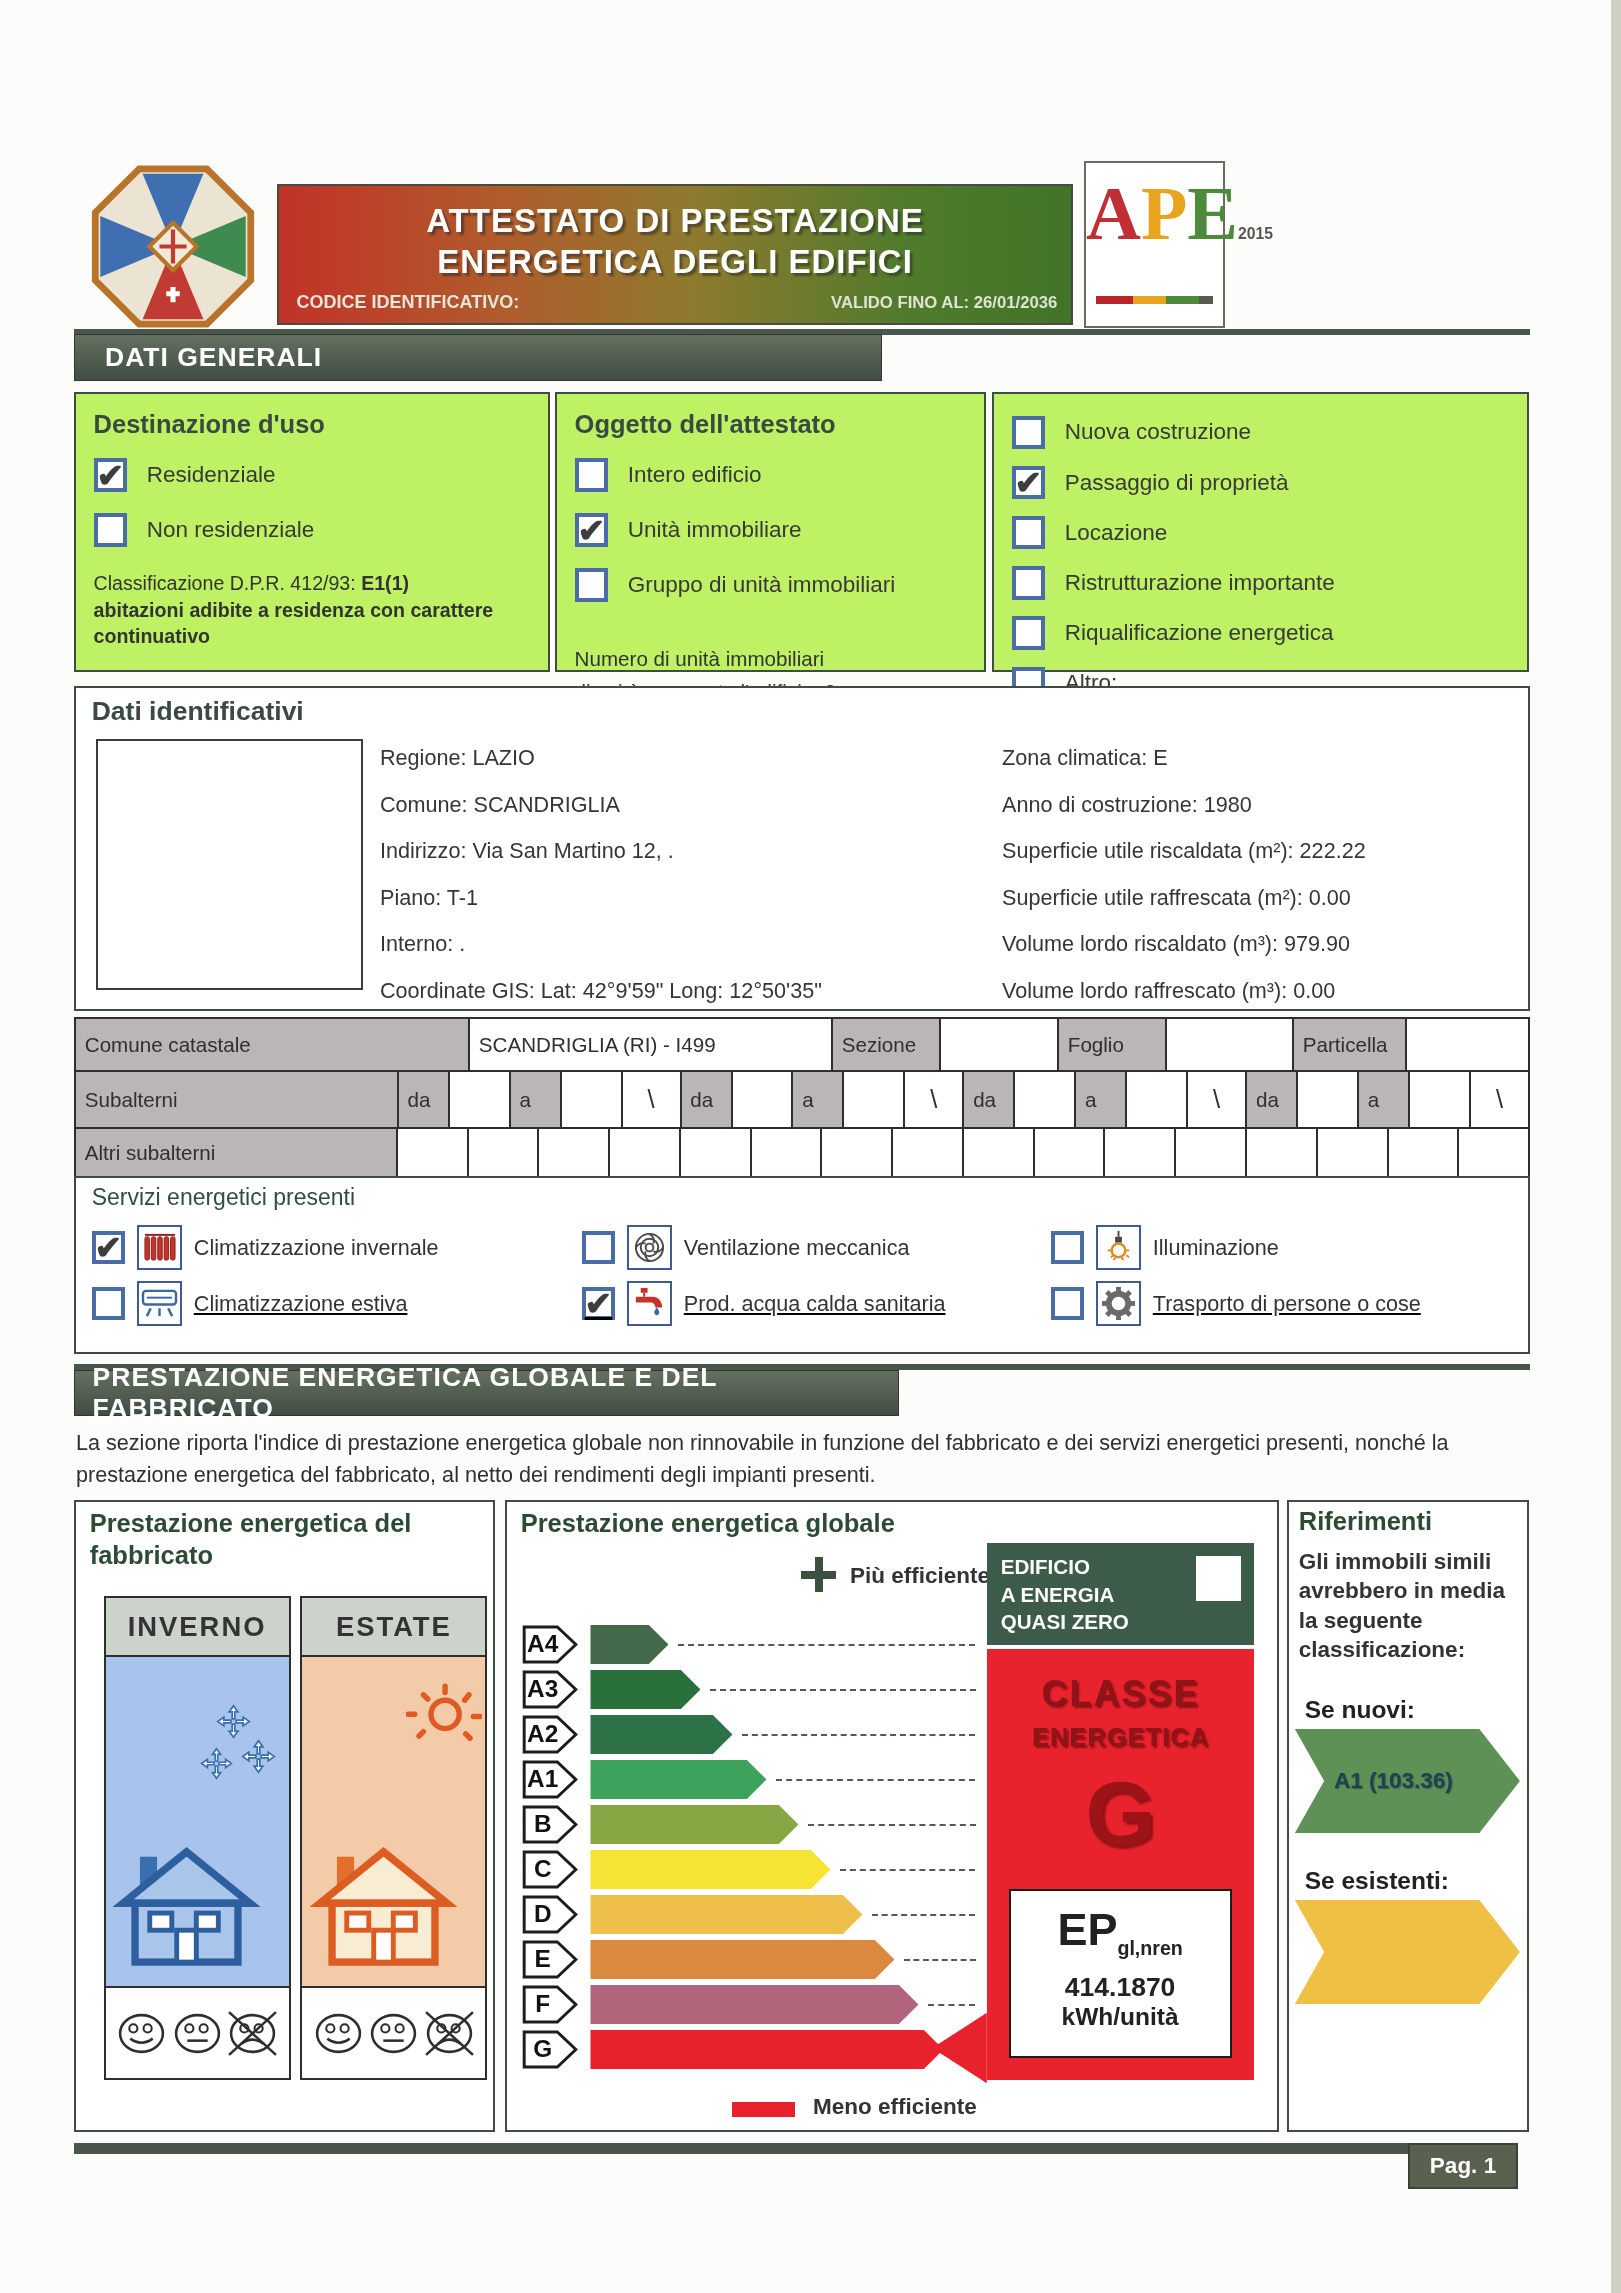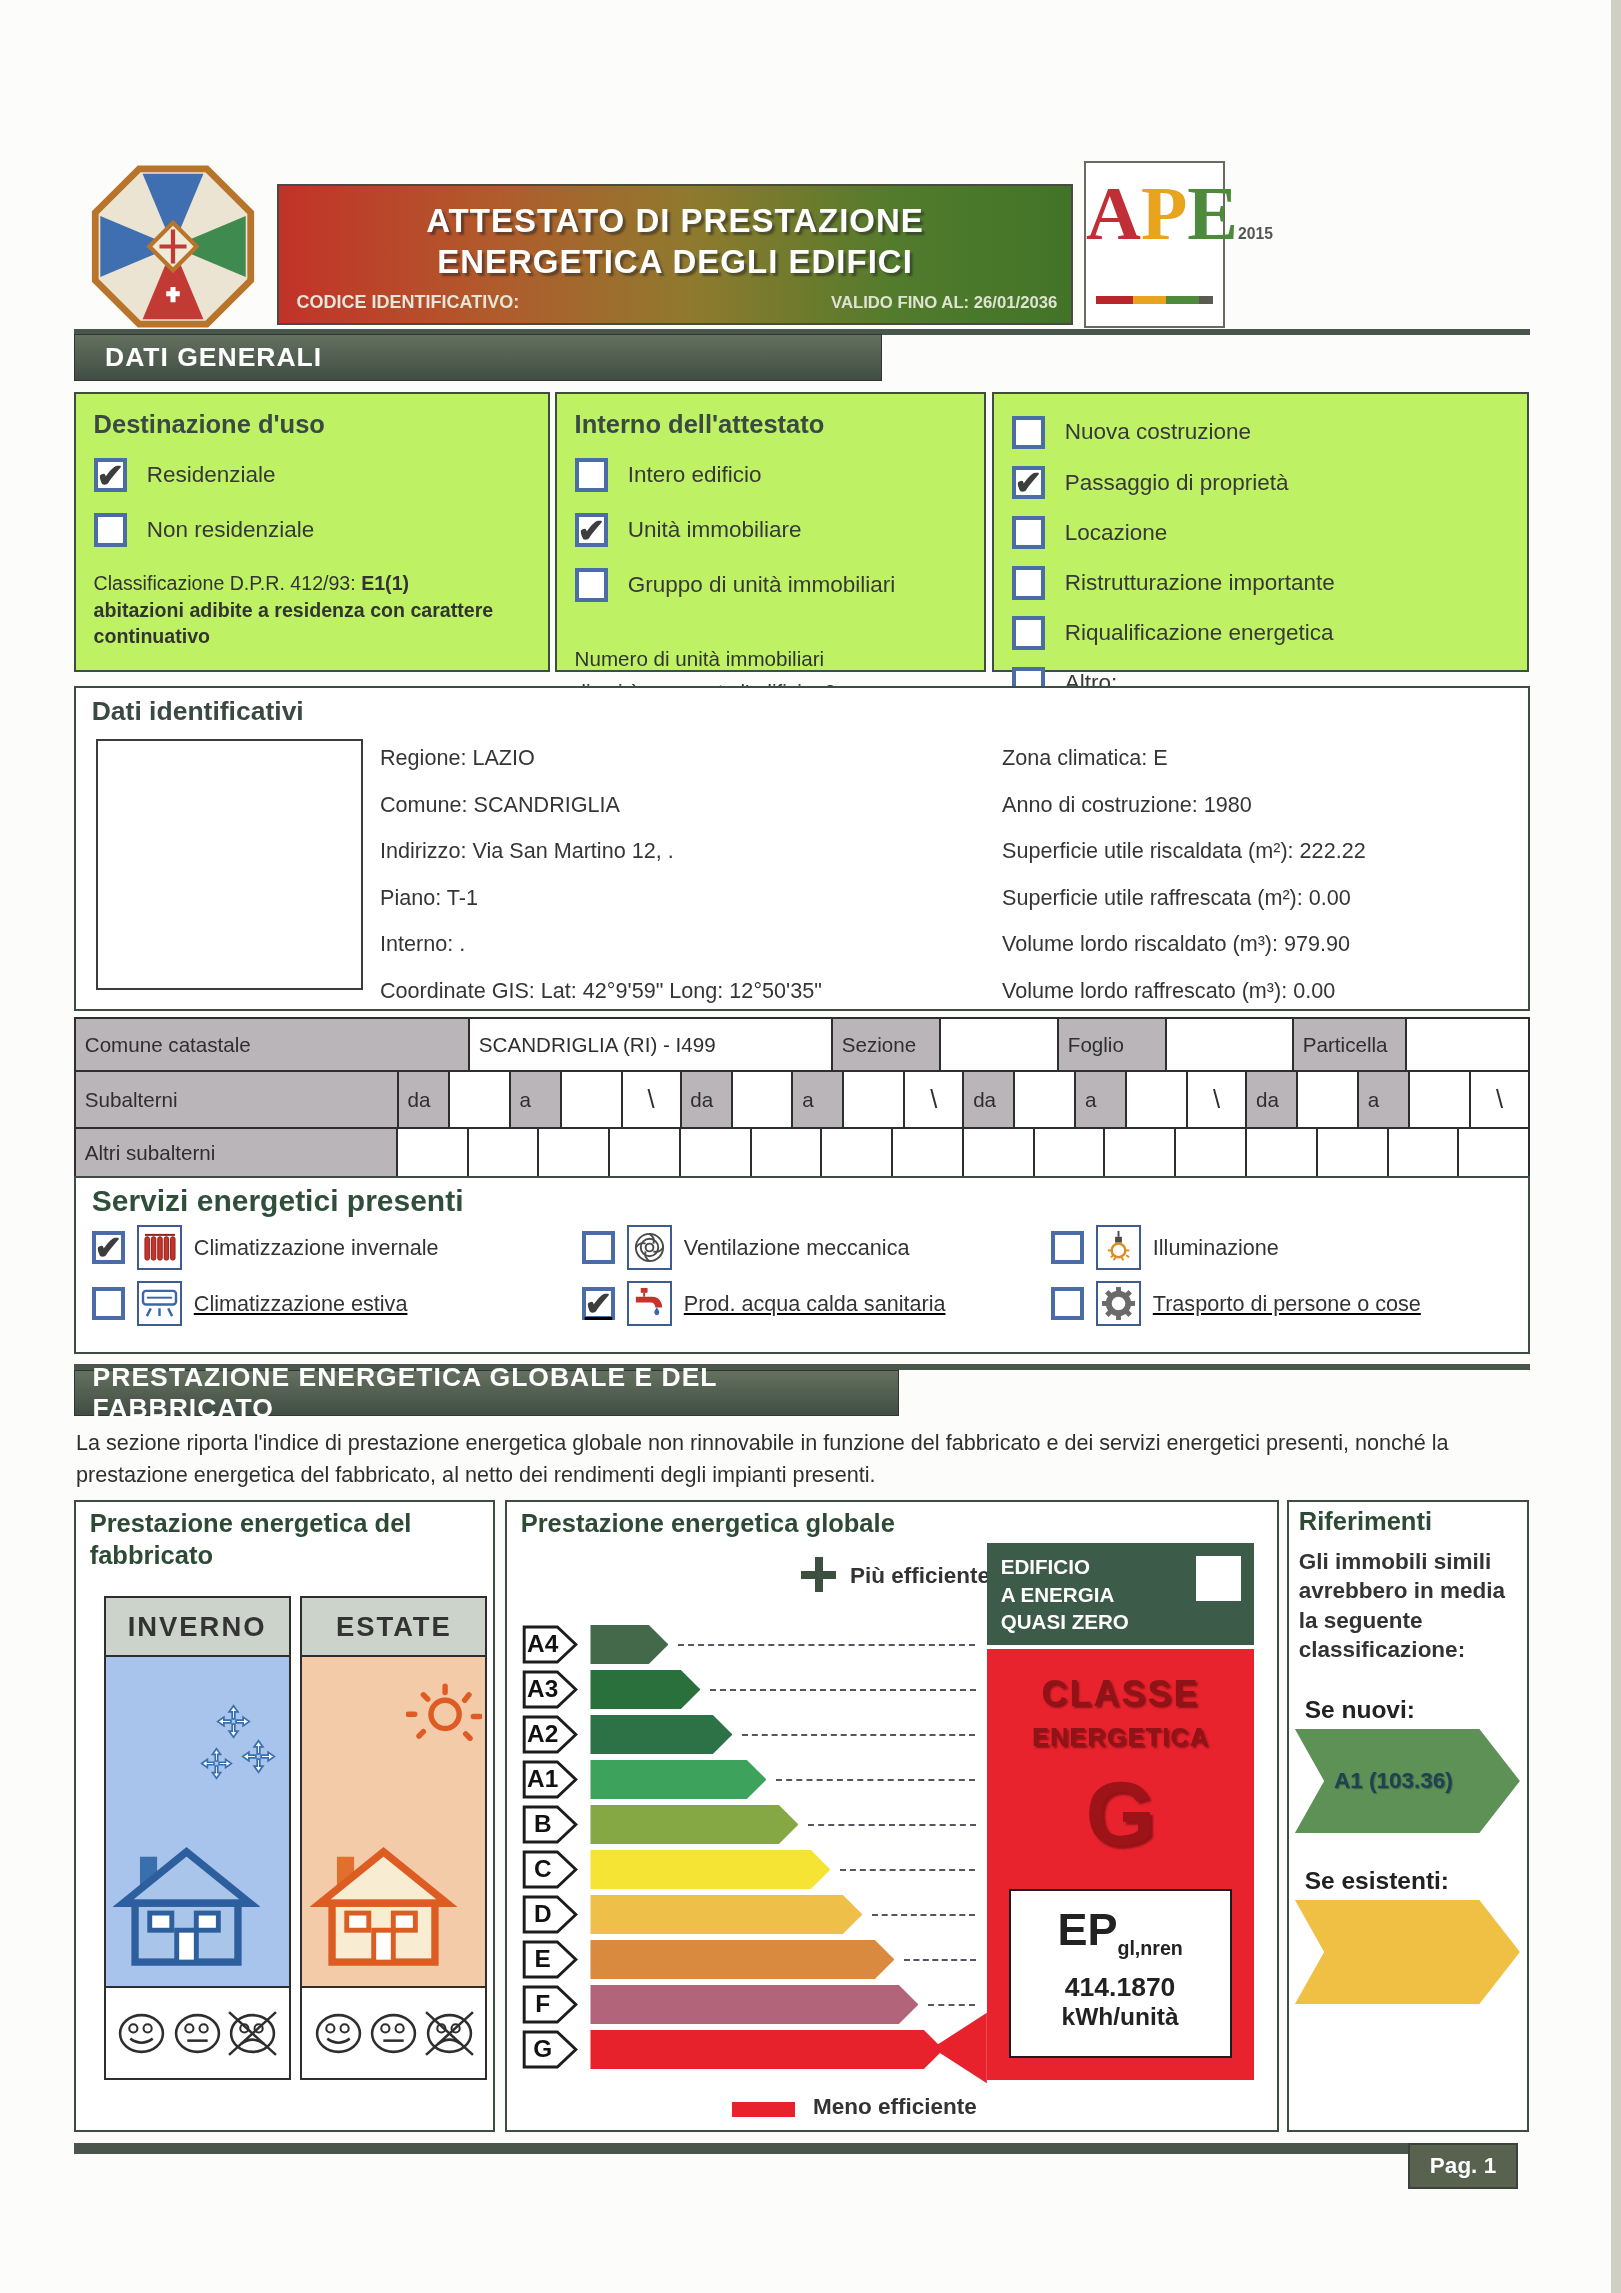--- a/index.html
+++ b/index.html
@@ -68,21 +68,21 @@
   .ctr3 { height:47px; }
   .cc { box-sizing:border-box; display:flex; align-items:center; padding-left:8.8px;
         font-size:20.6px; color:#2f2f2f; }
   .cc + .cc { border-left:2px solid #2e2e2e; }
   .g { background:#b9b5b9; }
   .slashc { justify-content:center; padding-left:0; font-size:25.5px; }
 
   
   .svbox { left:74px; top:1176px; width:1456px; height:178px; box-sizing:border-box;
            border:2.9px solid #3e4c42; background:#fff; }
-  .sv-title { position:absolute; left:15.7px; top:5.9px; font-size:30px; font-weight:bold; color:#2f4f3b; }
+  .sv-title { position:absolute; left:15.7px; top:5.9px; font-size:23px; font-weight:normal; color:#2f4f3b; }
   .srow { position:absolute; left:15.7px; right:9.8px; display:flex; align-items:center; }
   .srow1 { top:47px; } .srow2 { top:103px;text-decoration:underline; }
   .sitem { display:flex; align-items:center; gap:11.8px; }
   .sc1 { flex:0 0 490px; } .sc2 { flex:0 0 469px; } .sc3 { flex:1; }
   .icobox { flex:0 0 45px; width:45px; height:45px; box-sizing:border-box; border:2.9px solid #3e5c92;
             background:#fff; display:flex; align-items:center; justify-content:center; }
   .slabel { font-size:21.6px; color:#333; }
 
   
   .intro { left:76px; top:1427px; width:1456px; font-size:21.6px; color:#2f2f2f; line-height:1.5; }
@@ -209,21 +209,21 @@
       <span class="chk"></span>
       <span class="t">Non residenziale</span>
     </div>
     <div class="cls">
       <span>Classificazione D.P.R. 412/93: </span><span class="b">E1(1)</span>
       <div class="b">abitazioni adibite a residenza con carattere continuativo</div>
     </div>
   </div>
 
   <div class="abs obox obox2">
-    <div class="box-h">Interno dell'attestato</div>
+    <div class="box-h">Oggetto dell'attestato</div>
     <div class="crow">
       <span class="chk"></span>
       <span class="t">Intero edificio</span>
     </div>
     <div class="crow">
       <span class="chk">✔</span>
       <span class="t">Unità immobiliare</span>
     </div>
     <div class="crow">
       <span class="chk"></span>

